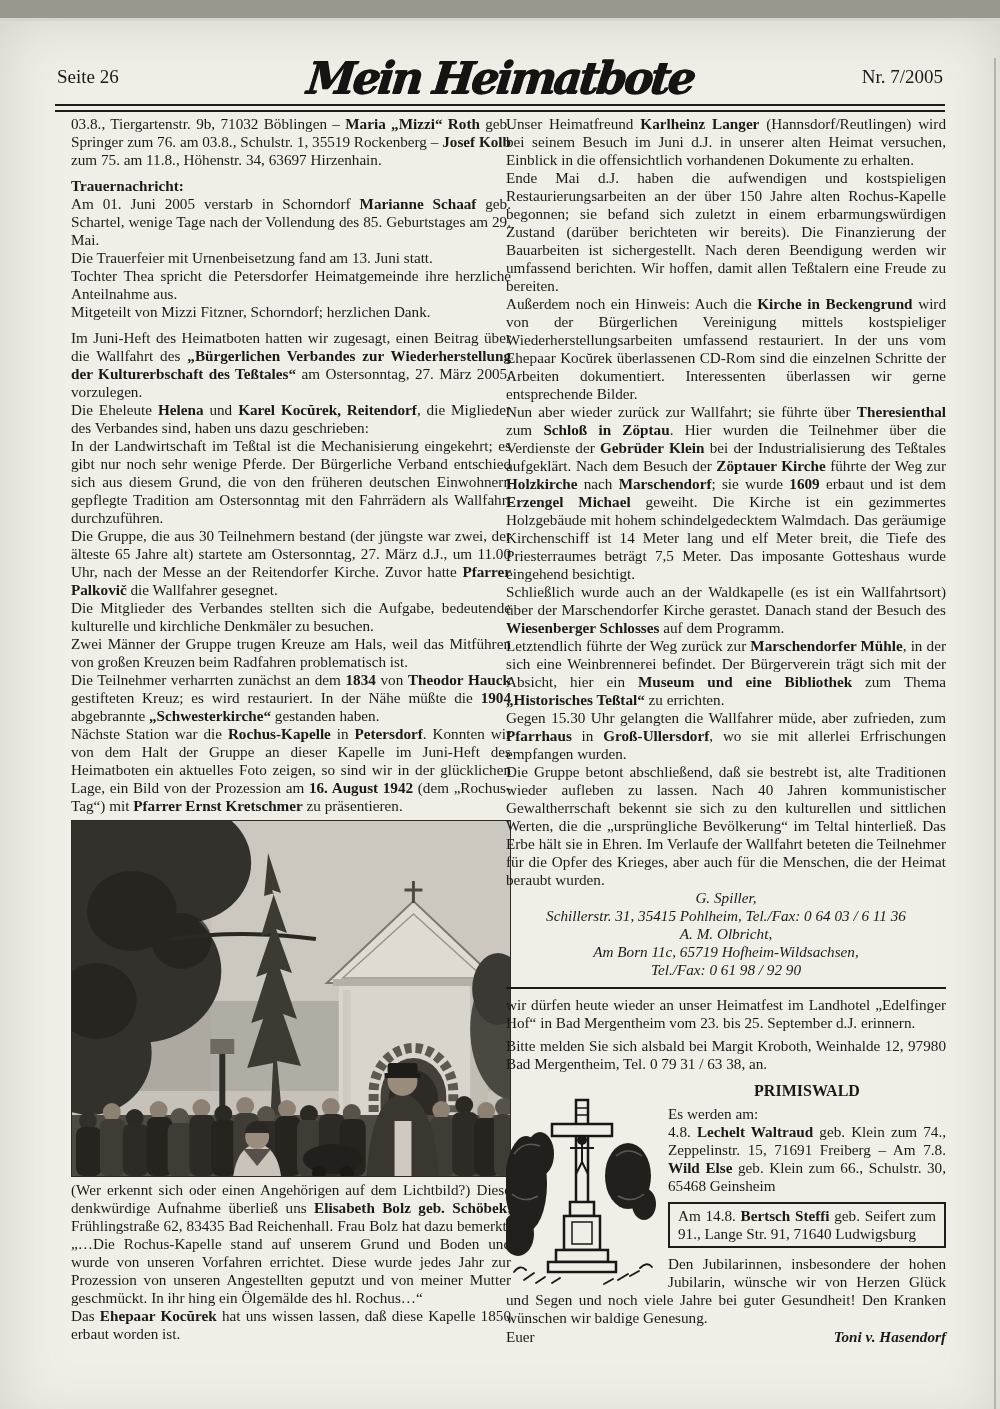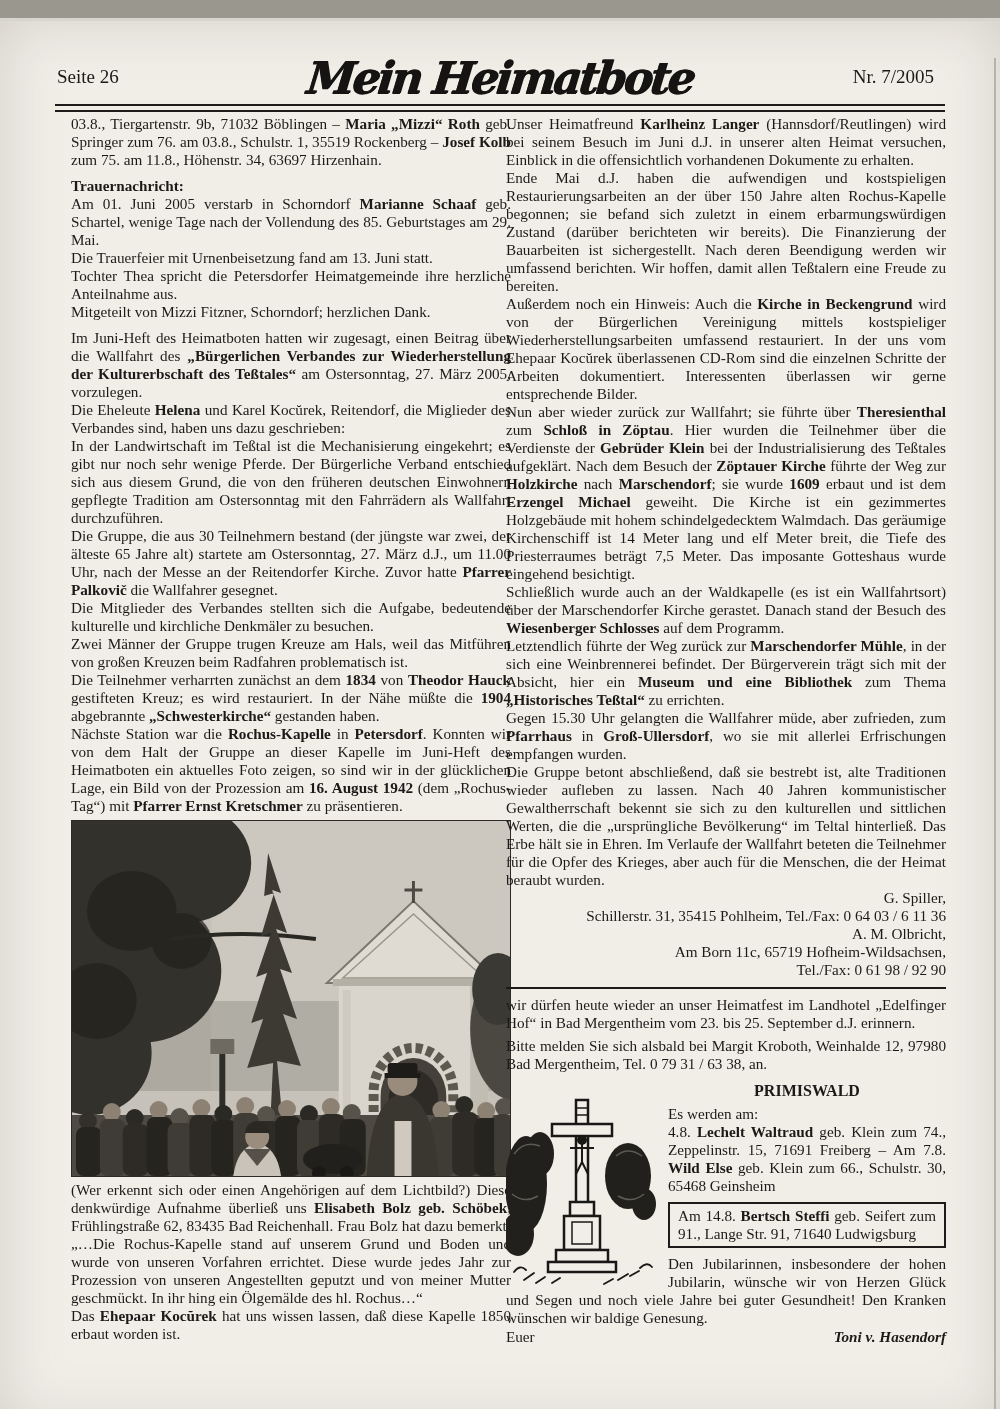--- a/index.html
+++ b/index.html
@@ -3,40 +3,40 @@
 <meta charset="utf-8">
 <style>
   html,body{margin:0;padding:0;background:#9a978f;}
   .page{position:relative;width:1000px;height:1409px;margin:18px auto;background:#f1eee8;
         overflow:hidden;font-family:"Liberation Serif",serif;color:#1b1a18;
         box-shadow:inset 0 0 60px rgba(120,115,105,.25);}
   .page-edge{position:absolute;top:40px;bottom:0;left:994px;width:2px;background:#b7b3ab;}
   .top-edge{position:absolute;top:0;left:0;right:0;height:3px;background:#d8d5ce;}
 
   .hdr-left{position:absolute;left:57px;top:48px;font-size:19px;}
-  .hdr-right{position:absolute;right:66px;top:48px;font-size:19px;}
+  .hdr-right{position:absolute;right:57px;top:48px;font-size:19px;}
   .masthead{position:absolute;left:0;right:0;top:34px;text-align:center;
             font-family:"DejaVu Serif",serif;font-weight:bold;font-style:italic;
             font-size:44px;letter-spacing:-3px;color:#151412;
             transform:skewX(-6deg);text-shadow:1px 0 #151412,0 1px #151412;}
   .hdr-rule{position:absolute;left:55px;right:55px;top:86px;height:4px;
             border-top:2px solid #1d1c1a;border-bottom:2px solid #1d1c1a;}
 
   .col{position:absolute;top:97px;width:440px;font-size:15.2px;line-height:18px;
        text-align:justify;overflow-wrap:break-word;}
   .col-left{left:71px;}
   .col-right{left:506px;}
   .col p{margin:0;}
   .bold{font-weight:bold;}
   .gap8{height:8px;}
   .gap5{height:5px;}
 
   .photo{display:block;width:438px;height:355px;border:1px solid #2b2a27;margin:5px 0 4px;}
 
-  .sig{text-align:right;}
+  .sig{text-align:center;font-style:italic;}
   .divider{border-top:2px solid #1d1c1a;margin:8px 0 7px;}
 
   .prim-head{text-align:center;font-weight:bold;font-size:16px;margin:9px 0 5px;}
   .cross-ill{float:left;width:152px;height:205px;margin:2px 10px 2px 0;}
   .boxed{border:2px solid #1d1c1a;padding:3px 8px;margin:7px 0;overflow:hidden;}
   .closing{display:flex;justify-content:space-between;clear:left;margin-top:1px;}
   .closing .name{font-style:italic;font-weight:bold;}
 </style>
 </head>
 <body>
@@ -53,21 +53,21 @@
   <div class="col col-left">
     <p><span>03.8., Tiergartenstr. 9b, 71032 Böblingen – </span><span style="font-weight: bold;">Maria „Mizzi“ Roth</span><span> geb. Springer zum 76. am 03.8., Schulstr. 1, 35519 Rockenberg – </span><span style="font-weight: bold;">Josef Kolb</span><span> zum 75. am 11.8., Höhenstr. 34, 63697 Hirzenhain.</span></p>
     <div class="gap8"></div>
     <p class="bold">Trauernachricht:</p>
     <p><span>Am 01. Juni 2005 verstarb in Schorndorf </span><span style="font-weight: bold;">Marianne Schaaf</span><span> geb. Schartel, wenige Tage nach der Vollendung des 85. Geburtstages am 29. Mai.</span></p>
     <p>Die Trauerfeier mit Urnenbeisetzung fand am 13. Juni statt.</p>
     <p>Tochter Thea spricht die Petersdorfer Heimatgemeinde ihre herzliche Anteilnahme aus.</p>
     <p>Mitgeteilt von Mizzi Fitzner, Schorndorf; herzlichen Dank.</p>
     <div class="gap8"></div>
     <p><span>Im Juni-Heft des Heimatboten hatten wir zugesagt, einen Beitrag über die Wallfahrt des </span><span style="font-weight: bold;">„Bürgerlichen Verbandes zur Wiederherstellung der Kulturerbschaft des Teßtales“</span><span> am Ostersonntag, 27. März 2005, vorzulegen.</span></p>
-    <p><span>Die Eheleute </span><span style="font-weight: bold;">Helena</span><span> und </span><span style="font-weight: normal;">Karel Kocŭrek, Reitendorf</span><span>, die Miglieder des Verbandes sind, haben uns dazu geschrieben:</span></p>
+    <p><span>Die Eheleute </span><span style="font-weight: bold;">Helena</span><span> und </span><span style="font-weight: bold;">Karel Kocŭrek, Reitendorf</span><span>, die Miglieder des Verbandes sind, haben uns dazu geschrieben:</span></p>
     <p>In der Landwirtschaft im Teßtal ist die Mechanisierung eingekehrt; es gibt nur noch sehr wenige Pferde. Der Bürgerliche Verband entschied sich aus diesem Grund, die von den früheren deutschen Einwohnern gepflegte Tradition am Ostersonntag mit den Fahrrädern als Wallfahrt durchzuführen.</p>
     <p><span>Die Gruppe, die aus 30 Teilnehmern bestand (der jüngste war zwei, der älteste 65 Jahre alt) startete am Ostersonntag, 27. März d.J., um 11.00 Uhr, nach der Messe an der Reitendorfer Kirche. Zuvor hatte </span><span style="font-weight: bold;">Pfarrer Palkovič</span><span> die Wallfahrer gesegnet.</span></p>
     <p>Die Mitglieder des Verbandes stellten sich die Aufgabe, bedeutende kulturelle und kirchliche Denkmäler zu besuchen.</p>
     <p>Zwei Männer der Gruppe trugen Kreuze am Hals, weil das Mitführen von großen Kreuzen beim Radfahren problematisch ist.</p>
     <p><span>Die Teilnehmer verharrten zunächst an dem </span><span style="font-weight: bold;">1834</span><span> von </span><span style="font-weight: bold;">Theodor Hauck</span><span> gestifteten Kreuz; es wird restauriert. In der Nähe müßte die </span><span style="font-weight: bold;">1904</span><span> abgebrannte </span><span style="font-weight: bold;">„Schwesterkirche“</span><span> gestanden haben.</span></p>
     <p><span>Nächste Station war die </span><span style="font-weight: bold;">Rochus-Kapelle</span><span> in </span><span style="font-weight: bold;">Petersdorf</span><span>. Konnten wir von dem Halt der Gruppe an dieser Kapelle im Juni-Heft des Heimatboten ein aktuelles Foto zeigen, so sind wir in der glücklichen Lage, ein Bild von der Prozession am </span><span style="font-weight: bold;">16. August 1942</span><span> (dem „Rochus-Tag“) mit </span><span style="font-weight: bold;">Pfarrer Ernst Kretschmer</span><span> zu präsentieren.</span></p>
 
     <svg class="photo" viewBox="0 0 440 355" preserveAspectRatio="none">
       <rect width="440" height="355" fill="#c6c2ba"></rect>
       <rect x="140" y="0" width="300" height="270" fill="#ccc8c0"></rect>

